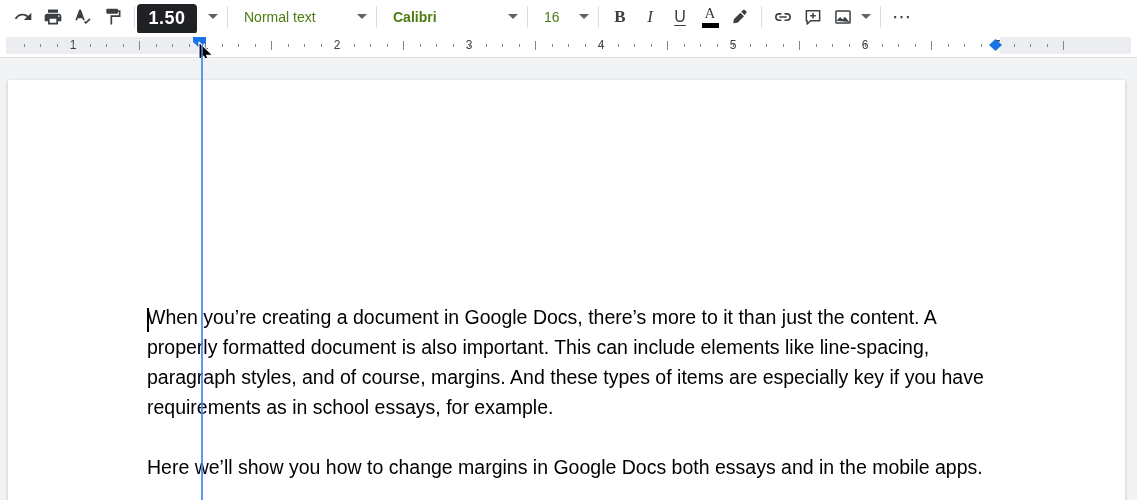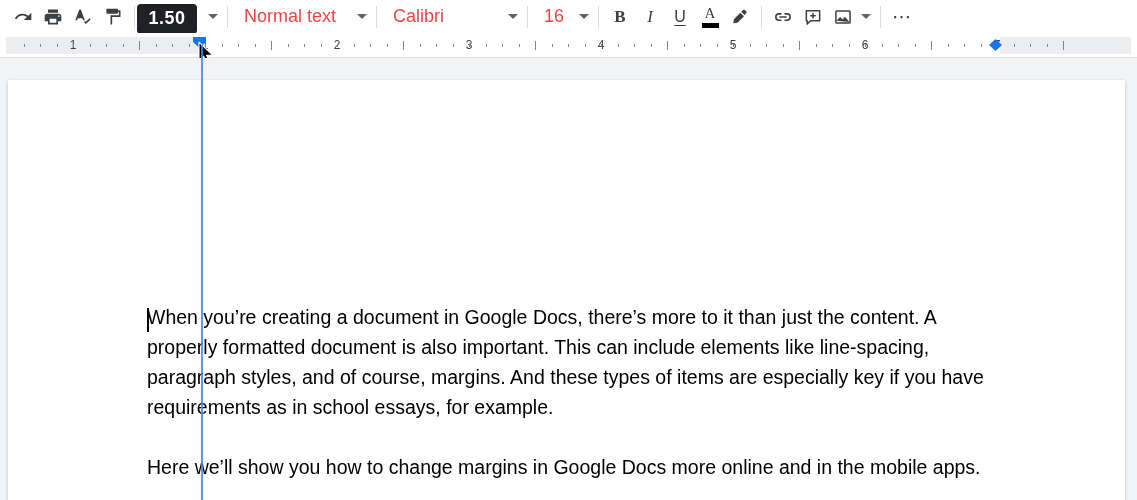--- a/index.html
+++ b/index.html
@@ -30,26 +30,26 @@
     width: 16px; height: 30px; display: flex; align-items: center; justify-content: center;
     flex: 0 0 auto;
   }
   .tb-caret::after {
     content: ""; width: 0; height: 0;
     border-left: 5px solid transparent; border-right: 5px solid transparent;
     border-top: 5px solid #5f6368;
   }
   .tb-field {
     height: 30px; display: flex; align-items: center;
-    font-size: 18px; color: #ef4444; padding: 0 6px 0 10px; white-space: nowrap;
+    font-size: 14px; color: #4d7c0f; padding: 0 6px 0 10px; white-space: nowrap;
     flex: 0 0 auto;
   }
   .w-zoom { width: 64px; }
   .w-style { width: 120px; }
-  .w-font { width: 122px; }
+  .w-font { width: 122px; font-weight: bold; }
   .w-size { width: 42px; }
 
   
   .zoom-wrap { position: relative; }
   .zoom-tooltip {
     position: absolute; left: -4px; top: 2px;
     width: 60px; height: 30px;
     background: #202124; border-radius: 4px;
     color: #ffffff; font-size: 18px; font-weight: 700;
     display: flex; align-items: center; justify-content: center;
@@ -311,20 +311,20 @@
       <svg width="17" height="25" viewBox="0 0 17 25">
         <path d="M1 1.2 L1 19.5 L5.6 15.2 L8.4 21.6 L11.3 20.3 L8.6 14.2 L14.6 14.0 Z" fill="#000000" stroke="#ffffff" stroke-width="1.1" stroke-linejoin="round"></path>
       </svg>
     </div>
   </div>
 
   <div class="doc-area">
     <div class="page">
       <div class="doc-body">
         <p class="doc-para">When you’re creating a document in Google Docs, there’s more to it than just the content. A properly formatted document is also important. This can include elements like line-spacing, paragraph styles, and of course, margins. And these types of items are especially key if you have requirements as in school essays, for example.</p>
-        <p class="doc-para">Here we’ll show you how to change margins in Google Docs more online and in the mobile apps.</p>
+        <p class="doc-para">Here we’ll show you how to change margins in Google Docs both essays and in the mobile apps.</p>
       </div>
       <div class="text-caret"></div>
     </div>
   </div>
 
   <div class="guide-line"></div>
 </div>
 
 </body></html>

